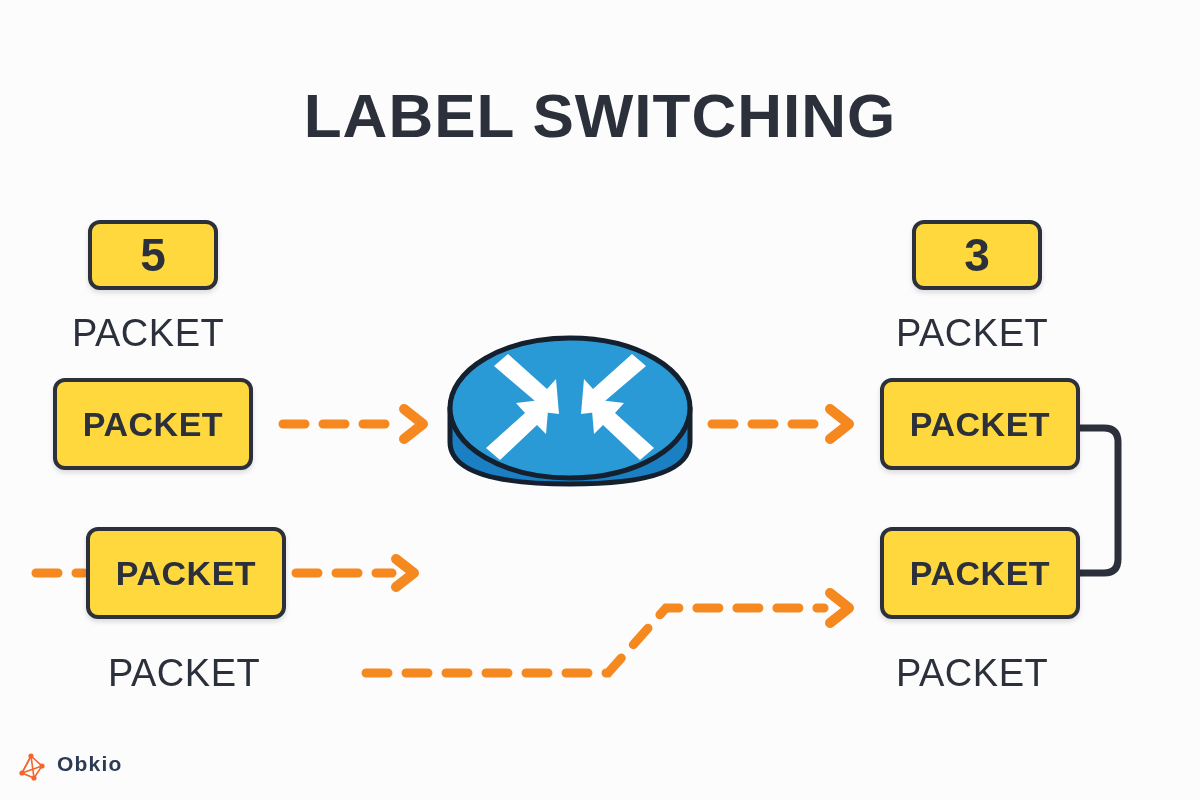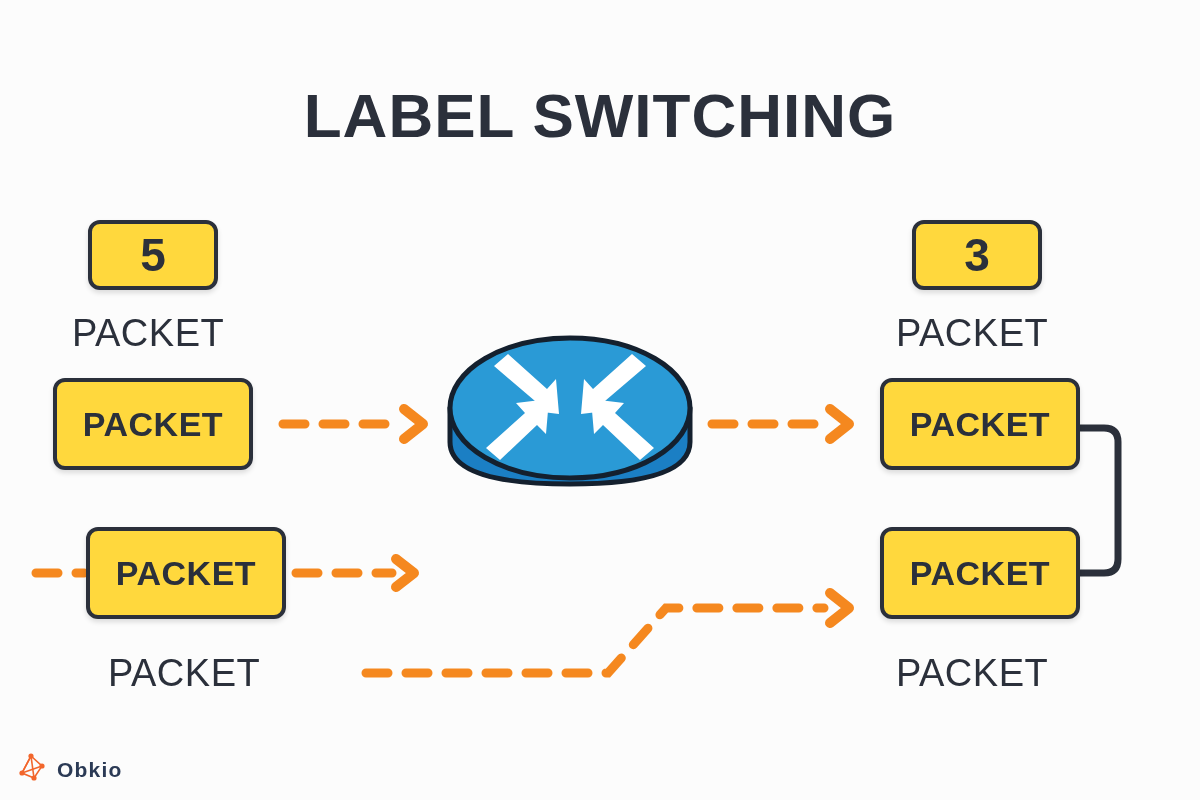--- a/index.html
+++ b/index.html
@@ -86,21 +86,21 @@
     width: 252px;
     height: 172px;
   }
 
   
   .logo {
     position: absolute;
     left: 18px;
     top: 752px;
     display: flex;
-    align-items: flex-end;
+    align-items: flex-start;
     gap: 9px;
   }
   .logo-word {
     font-size: 21px;
     font-weight: 600;
     color: #2b3a55;
     letter-spacing: 1.2px;
   }
 </style>
 </head>

